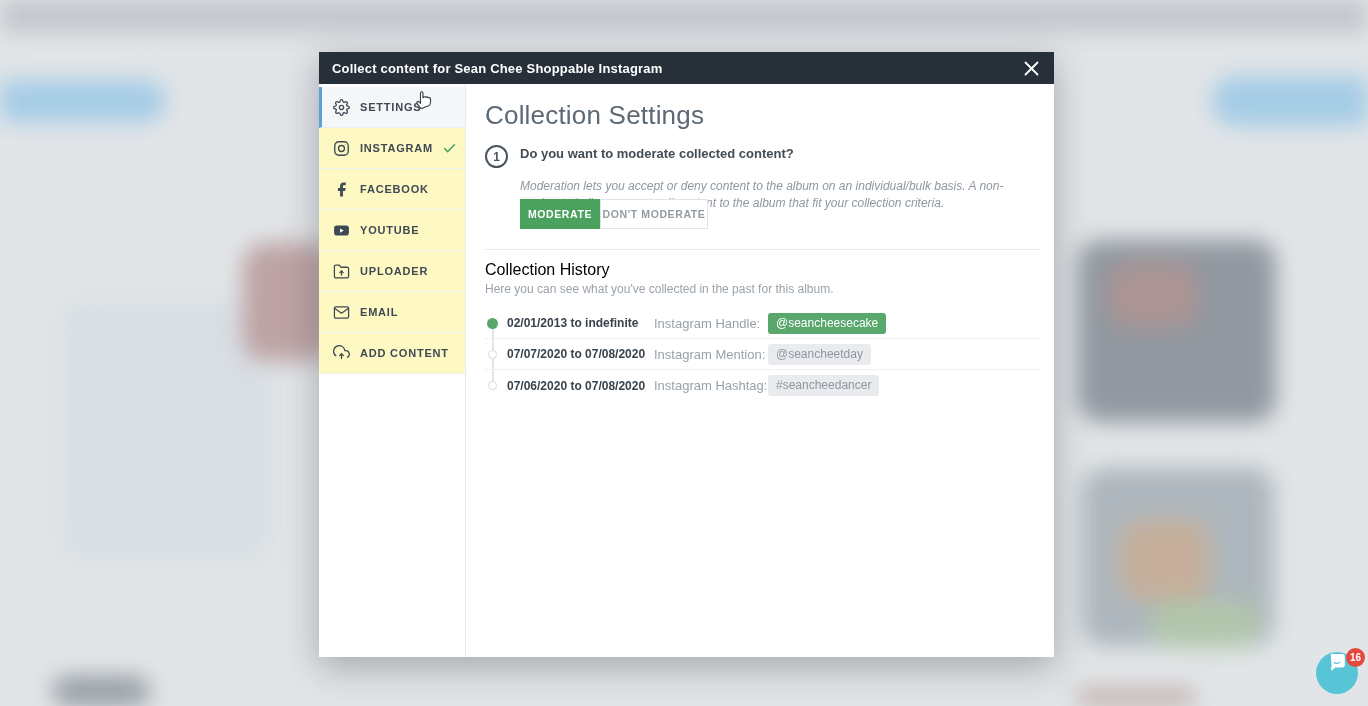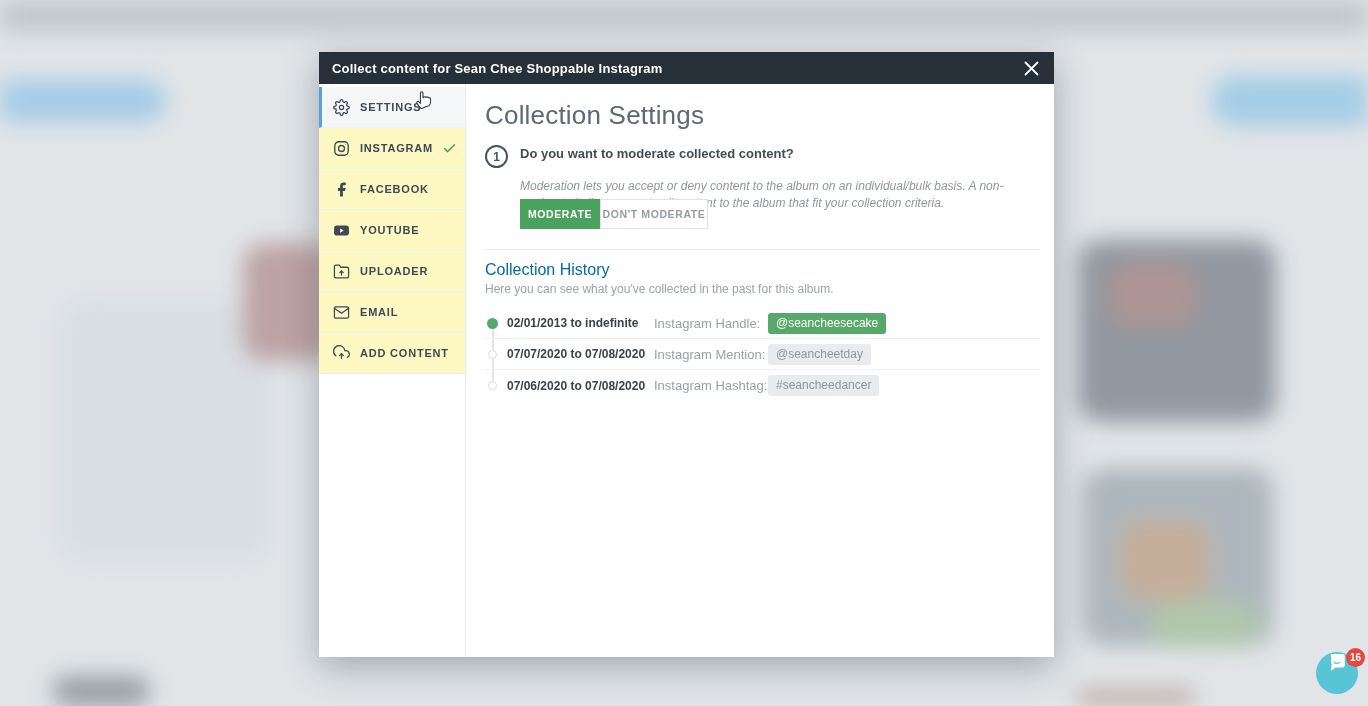--- a/index.html
+++ b/index.html
@@ -51,21 +51,21 @@
                  display:flex; align-items:center; justify-content:center; }
   .step-question { position:absolute; left:53px; top:62px; font-size:13px; font-weight:700; color:#414c57; }
   .step-desc { position:absolute; left:53px; top:94px; width:540px; font-size:12px; font-style:italic;
                color:#8e97a0; line-height:1.45; }
   .btn-row { position:absolute; left:53px; top:115px; display:flex; }
   .btn { height:30px; display:flex; align-items:center; justify-content:center; font-size:10.5px;
          font-weight:700; letter-spacing:.6px; cursor:pointer; }
   .btn-moderate { width:80px; background:#4ba25f; color:#ffffff; }
   .btn-dont { width:108px; background:#ffffff; color:#939ca4; border:1px solid #e0e4e7; }
   .section-divider { position:absolute; left:18px; right:14px; top:165px; border-top:1px solid #e7eaec; }
-  .hist-heading { position:absolute; left:18px; top:177px; font-size:16px; font-weight:400; color:#0369a1; }
+  .hist-heading { position:absolute; left:18px; top:177px; font-size:16px; font-weight:400; color:#000000; }
   .hist-sub { position:absolute; left:18px; top:198px; font-size:12px; color:#9aa3ab; }
 
   .hist-rows { position:absolute; left:18px; right:14px; top:224px; }
   .timeline-line { position:absolute; left:7px; top:20px; width:1.5px; height:58px; background:#e1e5e8; }
   .hist-row { position:relative; display:flex; align-items:center; height:31px; padding-left:22px; }
   .hist-row.bordered { border-bottom:1px solid #eef1f3; }
   .hist-row:first-child { height:28px; }
   .dot { position:absolute; border-radius:50%; z-index:1; }
   .dot.filled { left:2px; top:50%; margin-top:-5.5px; width:11px; height:11px; background:#58a86c; }
   .dot.hollow { left:3px; top:50%; margin-top:-4.5px; width:9px; height:9px; background:#fff;

